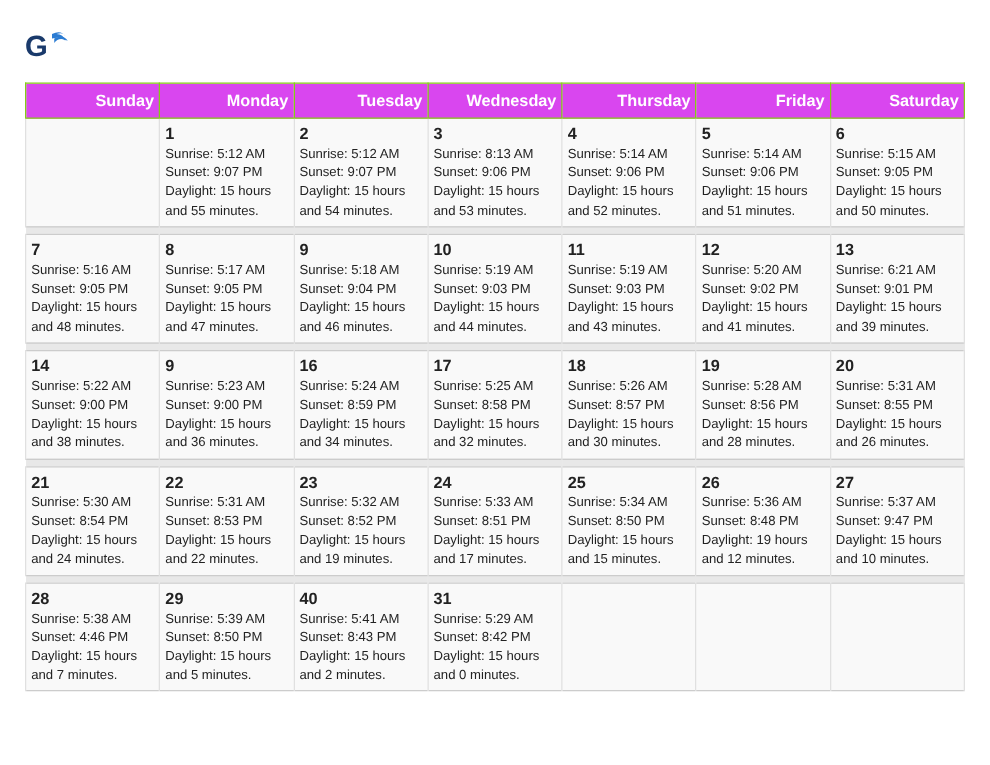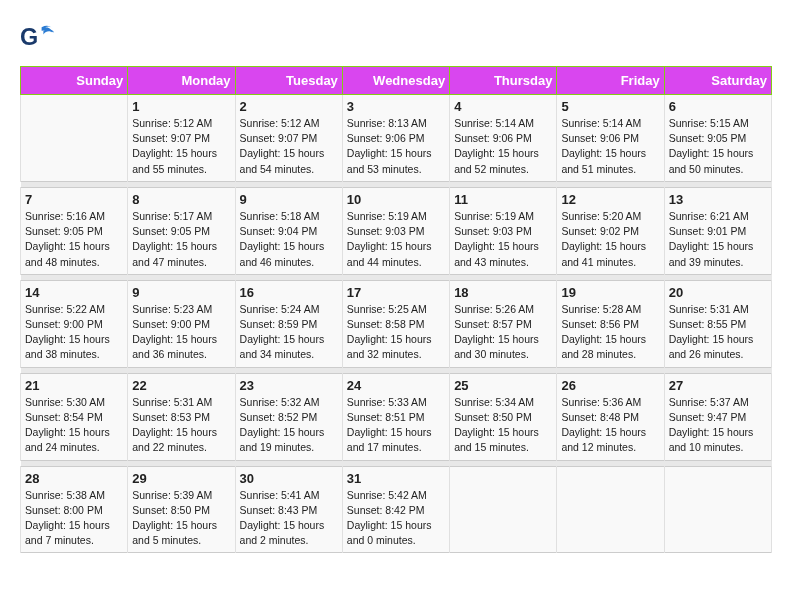--- a/index.html
+++ b/index.html
@@ -366,21 +366,21 @@
             <div>Sunrise: 5:34 AM</div>
             <div>Sunset: 8:50 PM</div>
             <div>Daylight: 15 hours and 15 minutes.</div>
           </div>
         </td>
         <td>
           <span class="cell-day-number">26</span>
           <div class="cell-info">
             <div>Sunrise: 5:36 AM</div>
             <div>Sunset: 8:48 PM</div>
-            <div>Daylight: 15 hours and 12 minutes.</div>
+            <div>Daylight: 19 hours and 12 minutes.</div>
           </div>
         </td>
         <td>
           <span class="cell-day-number">27</span>
           <div class="cell-info">
             <div>Sunrise: 5:37 AM</div>
             <div>Sunset: 9:47 PM</div>
             <div>Daylight: 15 hours and 10 minutes.</div>
           </div>
         </td>
@@ -392,44 +392,44 @@
         <td></td>
         <td></td>
         <td></td>
         <td></td>
       </tr>
       <tr>
         <td>
           <span class="cell-day-number">28</span>
           <div class="cell-info">
             <div>Sunrise: 5:38 AM</div>
-            <div>Sunset: 8:00 PM</div>
+            <div>Sunset: 4:46 PM</div>
             <div>Daylight: 15 hours and 7 minutes.</div>
           </div>
         </td>
         <td>
           <span class="cell-day-number">29</span>
           <div class="cell-info">
             <div>Sunrise: 5:39 AM</div>
             <div>Sunset: 8:50 PM</div>
             <div>Daylight: 15 hours and 5 minutes.</div>
           </div>
         </td>
         <td>
-          <span class="cell-day-number">30</span>
+          <span class="cell-day-number">40</span>
           <div class="cell-info">
             <div>Sunrise: 5:41 AM</div>
             <div>Sunset: 8:43 PM</div>
             <div>Daylight: 15 hours and 2 minutes.</div>
           </div>
         </td>
         <td>
           <span class="cell-day-number">31</span>
           <div class="cell-info">
-            <div>Sunrise: 5:42 AM</div>
+            <div>Sunrise: 5:29 AM</div>
             <div>Sunset: 8:42 PM</div>
             <div>Daylight: 15 hours and 0 minutes.</div>
           </div>
         </td>
         <td></td>
         <td></td>
         <td></td>
       </tr>
     </tbody>
 </table>

